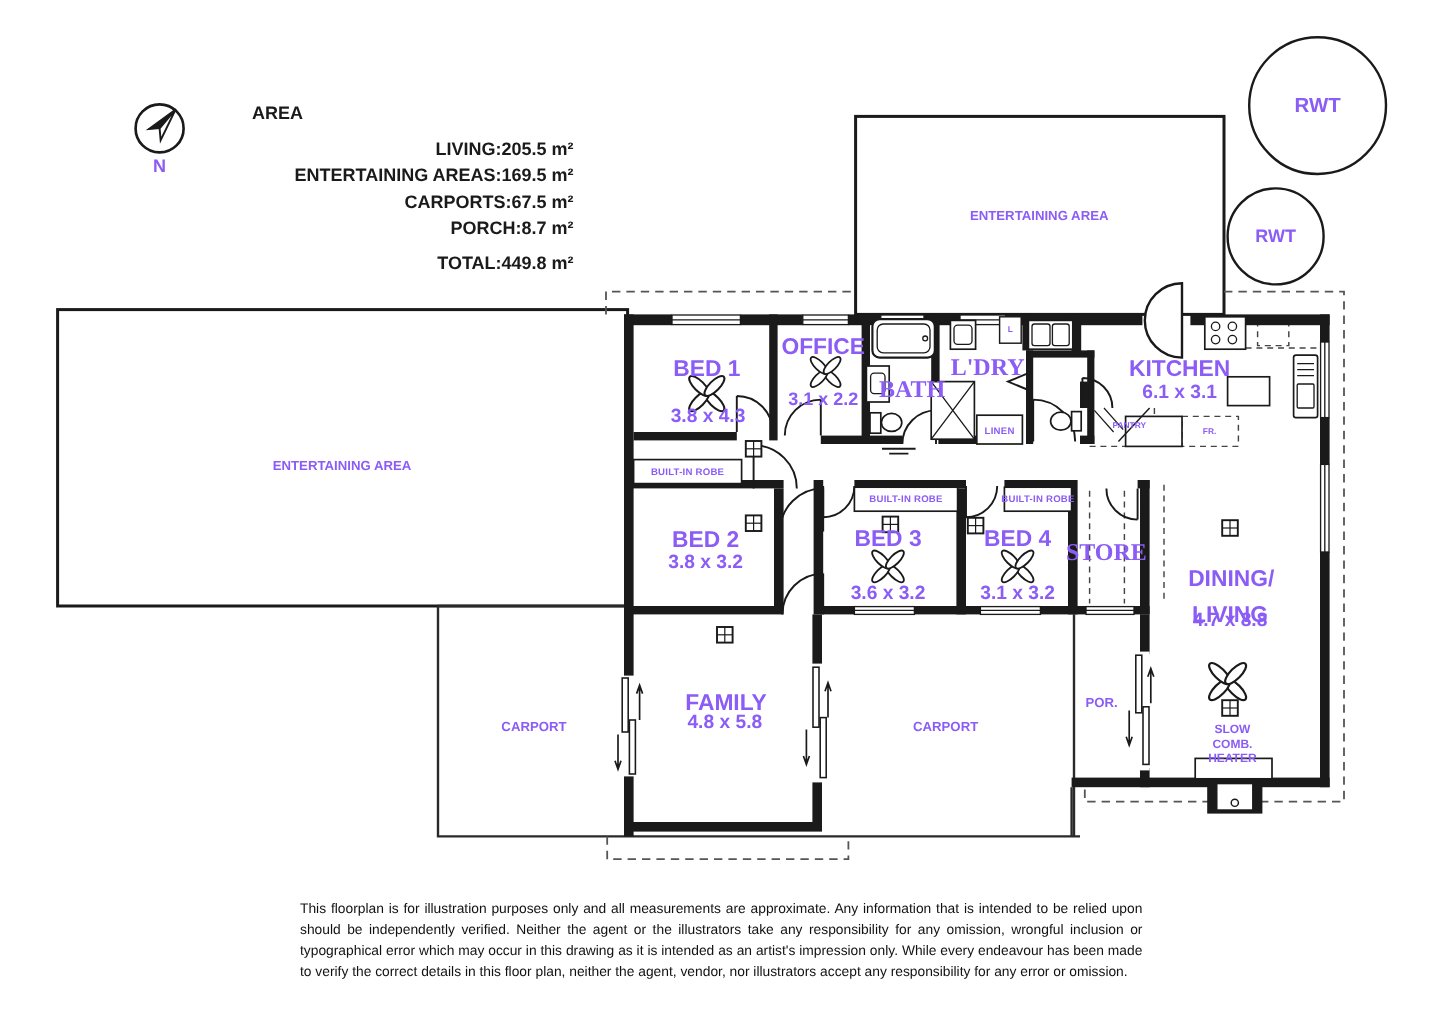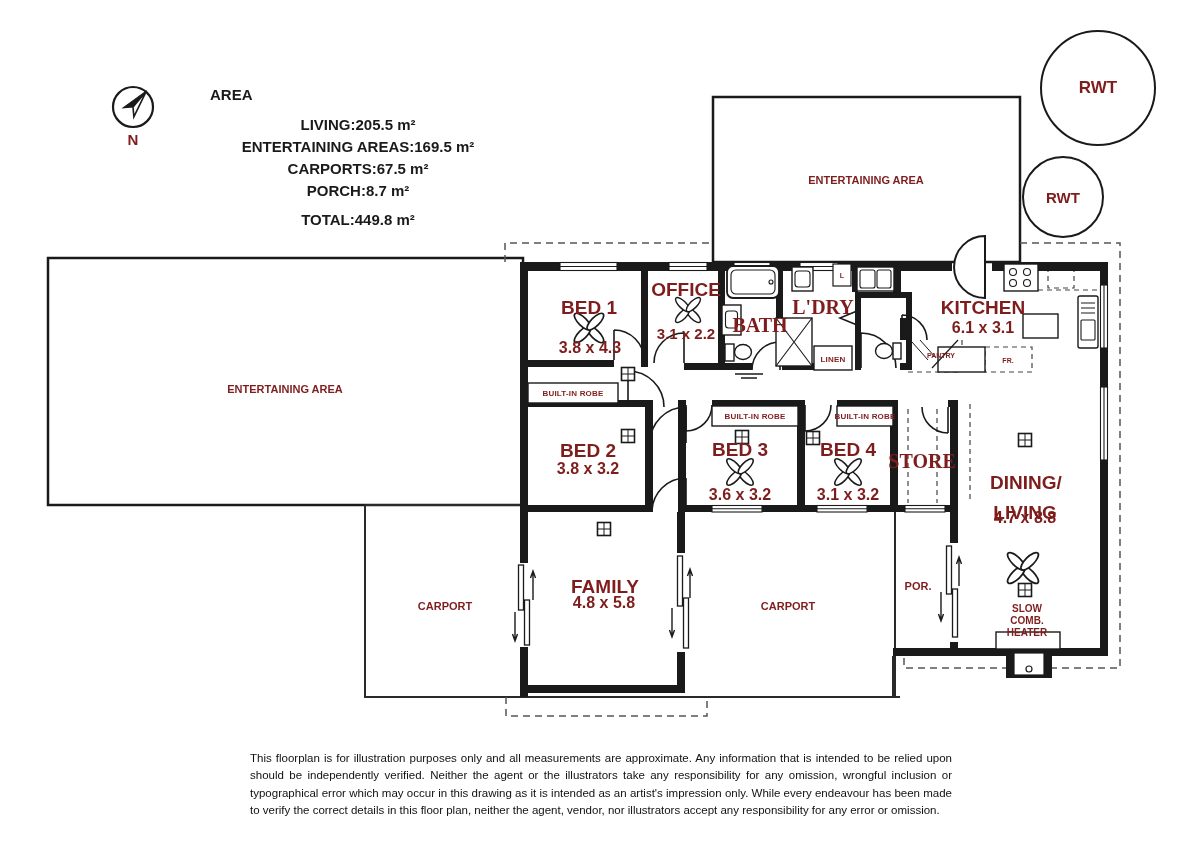--- a/index.html
+++ b/index.html
@@ -1,31 +1,31 @@
 <!DOCTYPE html>
 <html><head>
 <meta charset="utf-8">
 <style>
   html,body{margin:0;padding:0;background:#fff;}
   #canvas{position:relative;width:1200px;height:843px;background:#fff;overflow:hidden;
           font-family:"Liberation Sans",sans-serif;color:#1a1a1a;}
   #plan-svg{position:absolute;left:0;top:0;z-index:1;}
-  .lbl{position:absolute;z-index:2;font-weight:bold;color:#7f1d1d;white-space:nowrap;
+  .lbl{position:absolute;z-index:2;font-weight:bold;color:#8b5cf6;white-space:nowrap;
        transform:translate(-50%,-50%);text-align:center;}
   .room-lg{font-size:19px;}
   .room-md{font-size:11px;}
   .room-sm{font-size:20px;font-family:Liberation Serif, serif;}
   .dim-lg{font-size:16px;}
   .dim-md{font-size:15px;}
   .tiny{font-size:8px;letter-spacing:.2px;}
   .micro{font-size:7px;}
   .heater-lbl{font-size:10px;line-height:1.2;}
   #area-table{position:absolute;left:210px;top:86px;width:268px;z-index:2;}
   #area-title{font-size:15px;font-weight:bold;margin-bottom:11px;}
-  .area-row{display:flex;justify-content:center;font-size:15px;font-weight:bold;line-height:22px;margin-left:28px;}
+  .area-row{display:flex;justify-content:flex-end;font-size:15px;font-weight:bold;line-height:22px;margin-left:28px;}
   .area-total{margin-top:7px;}
   #disclaimer{position:absolute;left:250px;top:750px;width:702px;z-index:2;
               font-size:11.5px;line-height:1.5;text-align:justify;color:#111;}
   #rwt-large-label{font-size:17px;}
   #rwt-small-label{font-size:15px;}
   #north-label{font-size:15px;}
 </style>
 </head>
 <body>
 

